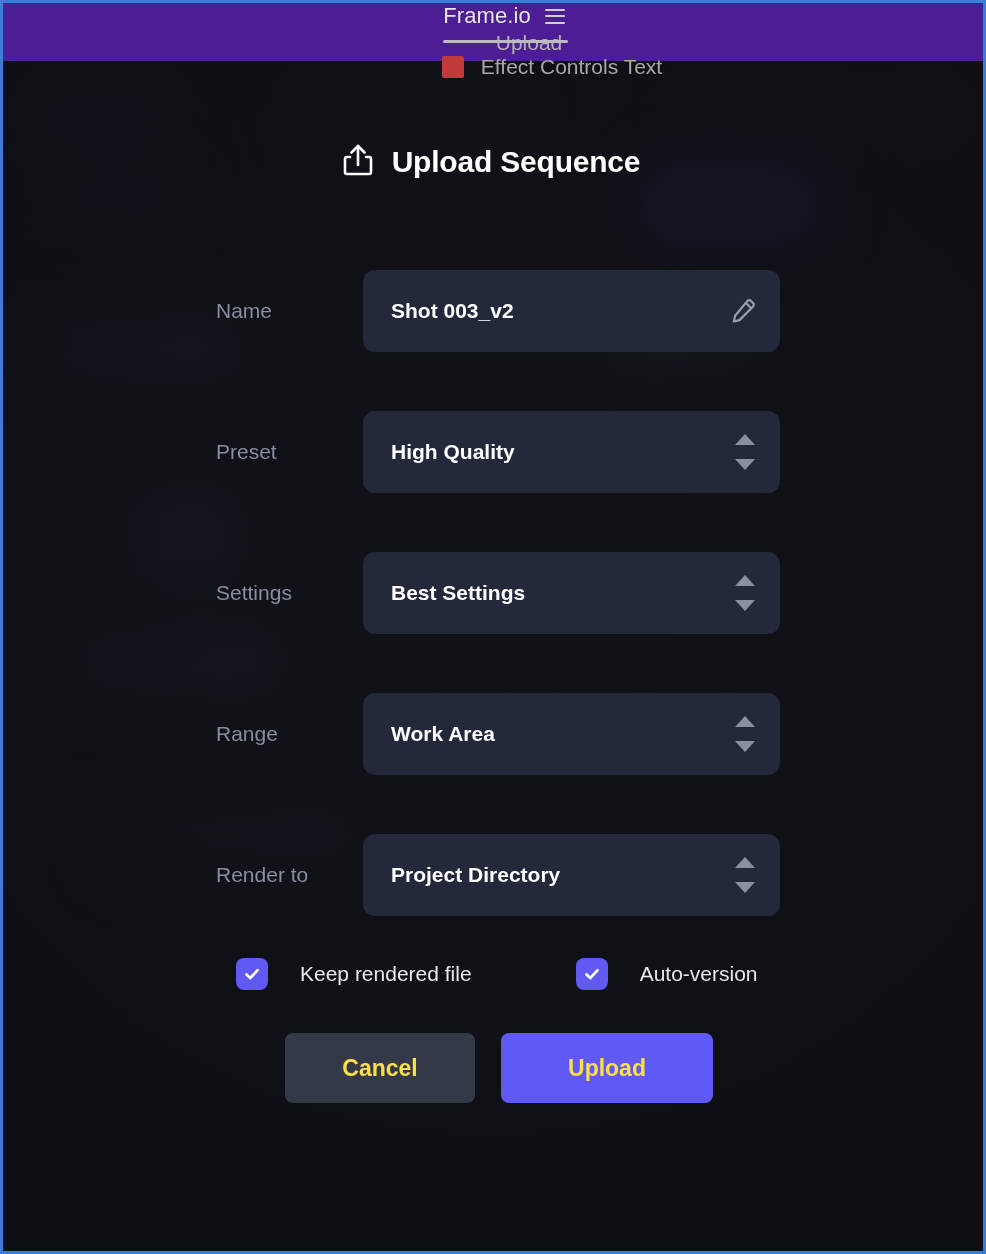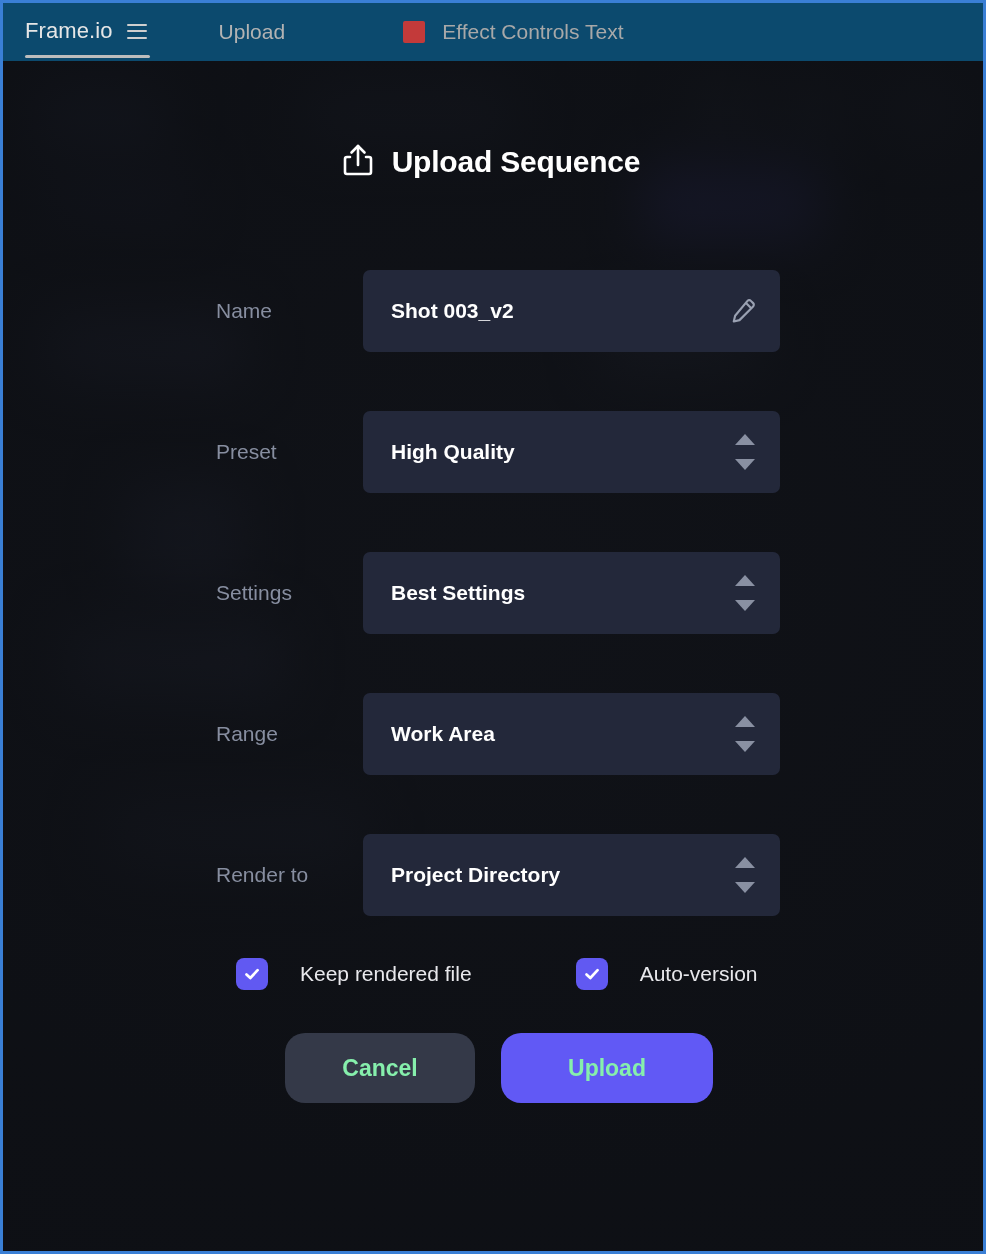--- a/index.html
+++ b/index.html
@@ -21,24 +21,25 @@
     border: 3px solid #3a7fd5;
     overflow: hidden;
   }
 
   
   #topbar {
     position: absolute;
     top: 0; left: 0;
     width: 980px;
     height: 58px;
-    background: #0c4a6e;
+    background: #4c1d95;
     display: flex;
     align-items: center;
     z-index: 5;
+    flex-direction: column;
   }
 
   .tb-brandwrap {
     position: relative;
     display: flex;
     align-items: center;
     gap: 14px;
     margin-left: 22px;
     padding-bottom: 2px;
   }
@@ -146,21 +147,21 @@
     width: 157px;
     flex: 0 0 157px;
     color: #878ea0;
     font-size: 21px;
     padding-left: 10px;
   }
   .fctrl {
     flex: 1;
     height: 82px;
     background: #23283a;
-    border-radius: 7px;
+    border-radius: 12px;
     display: flex;
     align-items: center;
     padding: 0 22px 0 28px;
     position: relative;
   }
   .fvalue {
     color: #ffffff;
     font-size: 21px;
     font-weight: bold;
     flex: 1;
@@ -215,27 +216,27 @@
 
   
   .btnrow {
     display: flex;
     gap: 26px;
     margin-top: 43px;
     padding-left: 12px;
   }
   .btn {
     height: 70px;
-    border-radius: 20px;
+    border-radius: 8px;
     display: flex;
     align-items: center;
     justify-content: center;
     font-size: 23px;
     font-weight: bold;
-    color: #86efac;
+    color: #fde047;
     cursor: pointer;
     user-select: none;
   }
   .btn-cancel {
     width: 190px;
     background: #343948;
   }
   .btn-upload {
     width: 212px;
     background: #6159f5;

